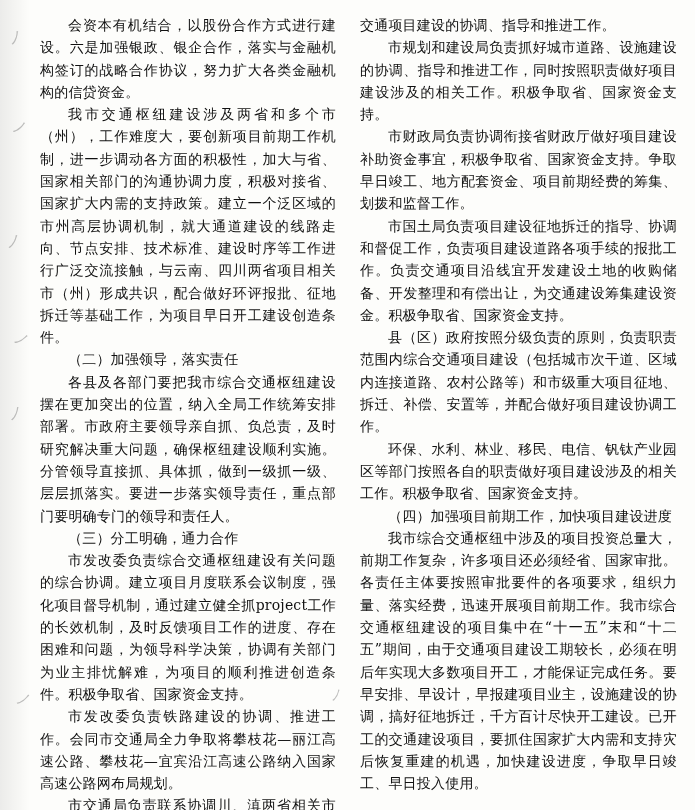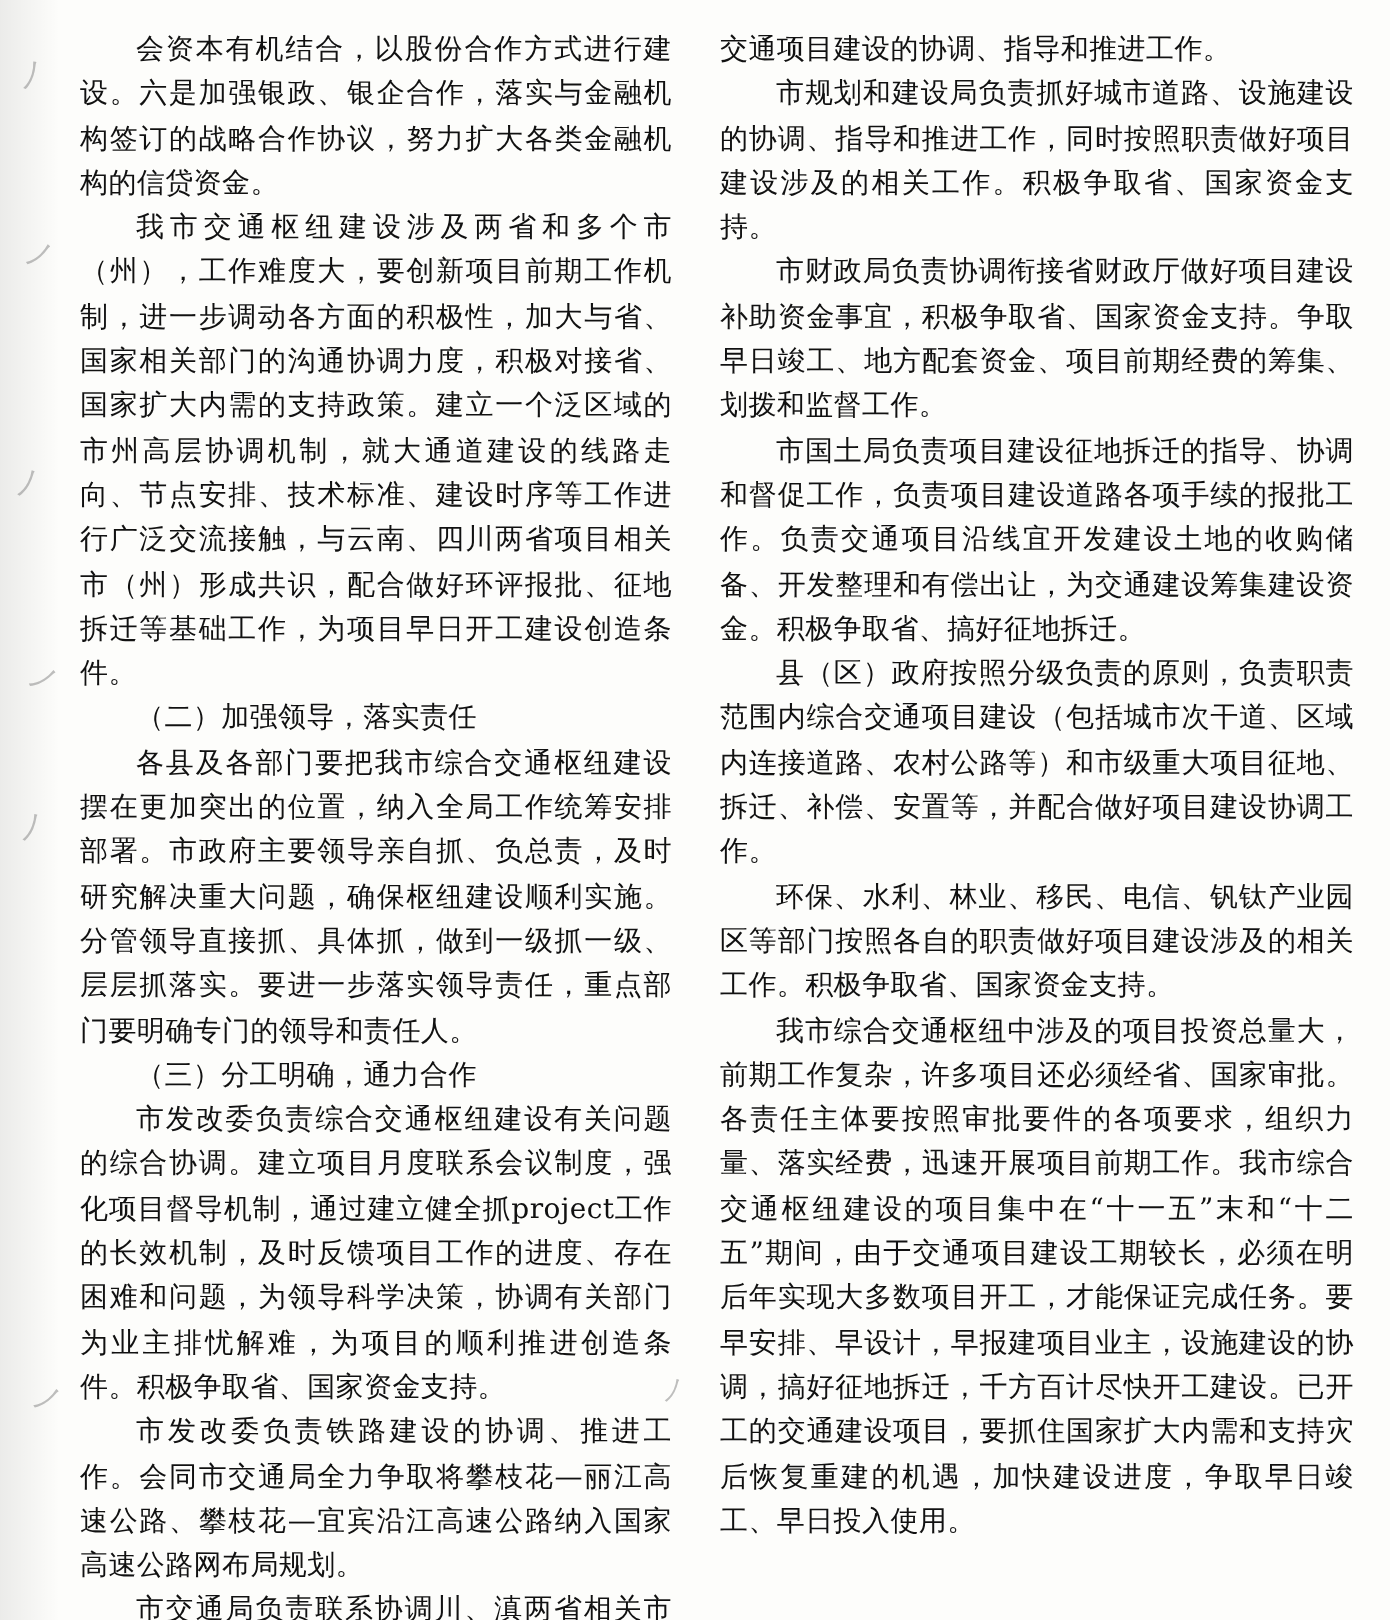--- a/index.html
+++ b/index.html
@@ -107,23 +107,24 @@
       <p class="heading">（三）分工明确，通力合作</p>
       <p class="indent">市发改委负责综合交通枢纽建设有关问题的综合协调。建立项目月度联系会议制度，强化项目督导机制，通过建立健全抓project工作的长效机制，及时反馈项目工作的进度、存在困难和问题，为领导科学决策，协调有关部门为业主排忧解难，为项目的顺利推进创造条件。积极争取省、国家资金支持。</p>
       <p class="indent">市发改委负责铁路建设的协调、推进工作。会同市交通局全力争取将攀枝花—丽江高速公路、攀枝花—宜宾沿江高速公路纳入国家高速公路网布局规划。</p>
       <p class="indent">市交通局负责联系协调川、滇两省相关市州，支持攀枝花—丽江高速公路建设，争取省、国家资金支持，协调指导有关单位做好项目建设准备工作和实施项目BOT招商工作。同时抓好其他</p>
     </div>
 
     <div class="col col-right">
       <p>交通项目建设的协调、指导和推进工作。</p>
       <p class="indent">市规划和建设局负责抓好城市道路、设施建设的协调、指导和推进工作，同时按照职责做好项目建设涉及的相关工作。积极争取省、国家资金支持。</p>
       <p class="indent">市财政局负责协调衔接省财政厅做好项目建设补助资金事宜，积极争取省、国家资金支持。争取早日竣工、地方配套资金、项目前期经费的筹集、划拨和监督工作。</p>
-      <p class="indent">市国土局负责项目建设征地拆迁的指导、协调和督促工作，负责项目建设道路各项手续的报批工作。负责交通项目沿线宜开发建设土地的收购储备、开发整理和有偿出让，为交通建设筹集建设资金。积极争取省、搞好征地拆迁。</p>
+      <p class="indent">市国土局负责项目建设征地拆迁的指导、协调和督促工作，负责项目建设道路各项手续的报批工作。负责交通项目沿线宜开发建设土地的收购储备、开发整理和有偿出让，为交通建设筹集建设资金。积极争取省、国家资金支持。</p>
       <p class="indent">县（区）政府按照分级负责的原则，负责职责范围内综合交通项目建设（包括城市次干道、区域内连接道路、农村公路等）和市级重大项目征地、拆迁、补偿、安置等，并配合做好项目建设协调工作。</p>
       <p class="indent">环保、水利、林业、移民、电信、钒钛产业园区等部门按照各自的职责做好项目建设涉及的相关工作。积极争取省、国家资金支持。</p>
+      <p class="heading">（四）加强项目前期工作，加快项目建设进度</p>
       <p class="indent">我市综合交通枢纽中涉及的项目投资总量大，前期工作复杂，许多项目还必须经省、国家审批。各责任主体要按照审批要件的各项要求，组织力量、落实经费，迅速开展项目前期工作。我市综合交通枢纽建设的项目集中在“十一五”末和“十二五”期间，由于交通项目建设工期较长，必须在明后年实现大多数项目开工，才能保证完成任务。要早安排、早设计，早报建项目业主，设施建设的协调，搞好征地拆迁，千方百计尽快开工建设。已开工的交通建设项目，要抓住国家扩大内需和支持灾后恢复重建的机遇，加快建设进度，争取早日竣工、早日投入使用。</p>
     </div>
 
   </div>
 
   <span class="scan-mark m1">ノ</span>
   <span class="scan-mark m2">ノ</span>
   <span class="scan-mark m3">ノ</span>
   <span class="scan-mark m4">ノ</span>
   <span class="scan-mark m5">ノ</span>

